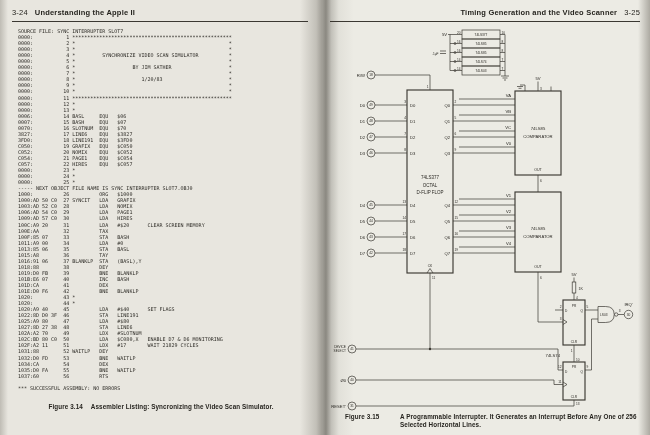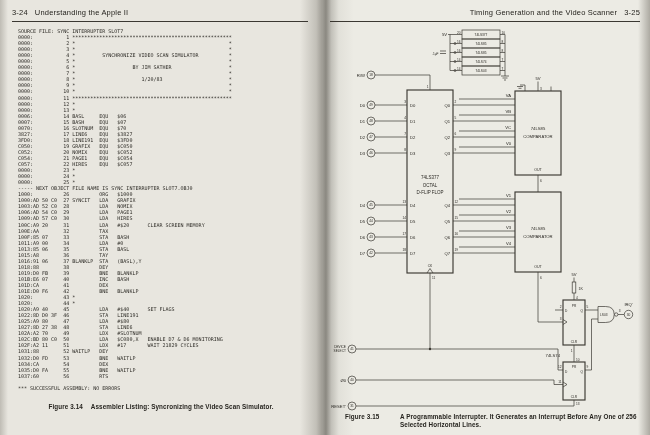--- a/index.html
+++ b/index.html
@@ -5,21 +5,21 @@
   html,body{margin:0;padding:0;}
   body{width:650px;height:435px;overflow:hidden;background:#b9b5ac;position:relative;
        font-family:"Liberation Sans",sans-serif;color:#26241f;}
   .page{position:absolute;top:0;height:435px;}
   #left-page{left:0;width:322px;background:#e8e6df;}
   #right-page{left:322px;width:328px;background:#ecebe4;}
   .page-header{position:absolute;top:8px;font-size:7.5px;letter-spacing:.2px;}
   #left-page .page-header{left:12px;}
   #right-page .page-header{right:10px;text-align:right;}
   .pagenum{font-weight:400;}
-  .running{font-weight:400;margin-left:7px;}
+  .running{font-weight:700;margin-left:7px;}
   #right-page .running{margin:0 7px 16px 0;}
   .rule{position:absolute;top:21px;height:1.3px;background:#3b3832;}
   #left-page .rule{left:12px;right:14px;}
   #right-page .rule{left:8px;right:10px;}
   pre.listing{position:absolute;left:18px;top:28px;margin:0;
       font-family:"DejaVu Sans Mono",monospace;font-size:5px;line-height:6.05px;
       color:#2e2c27;white-space:pre;}
   .caption{font-weight:700;font-size:6.3px;line-height:7.6px;letter-spacing:.1px;}
   #left-caption{position:absolute;left:0;right:0;top:403px;text-align:center;}
   #left-caption .cap-text{margin-left:8px;}

